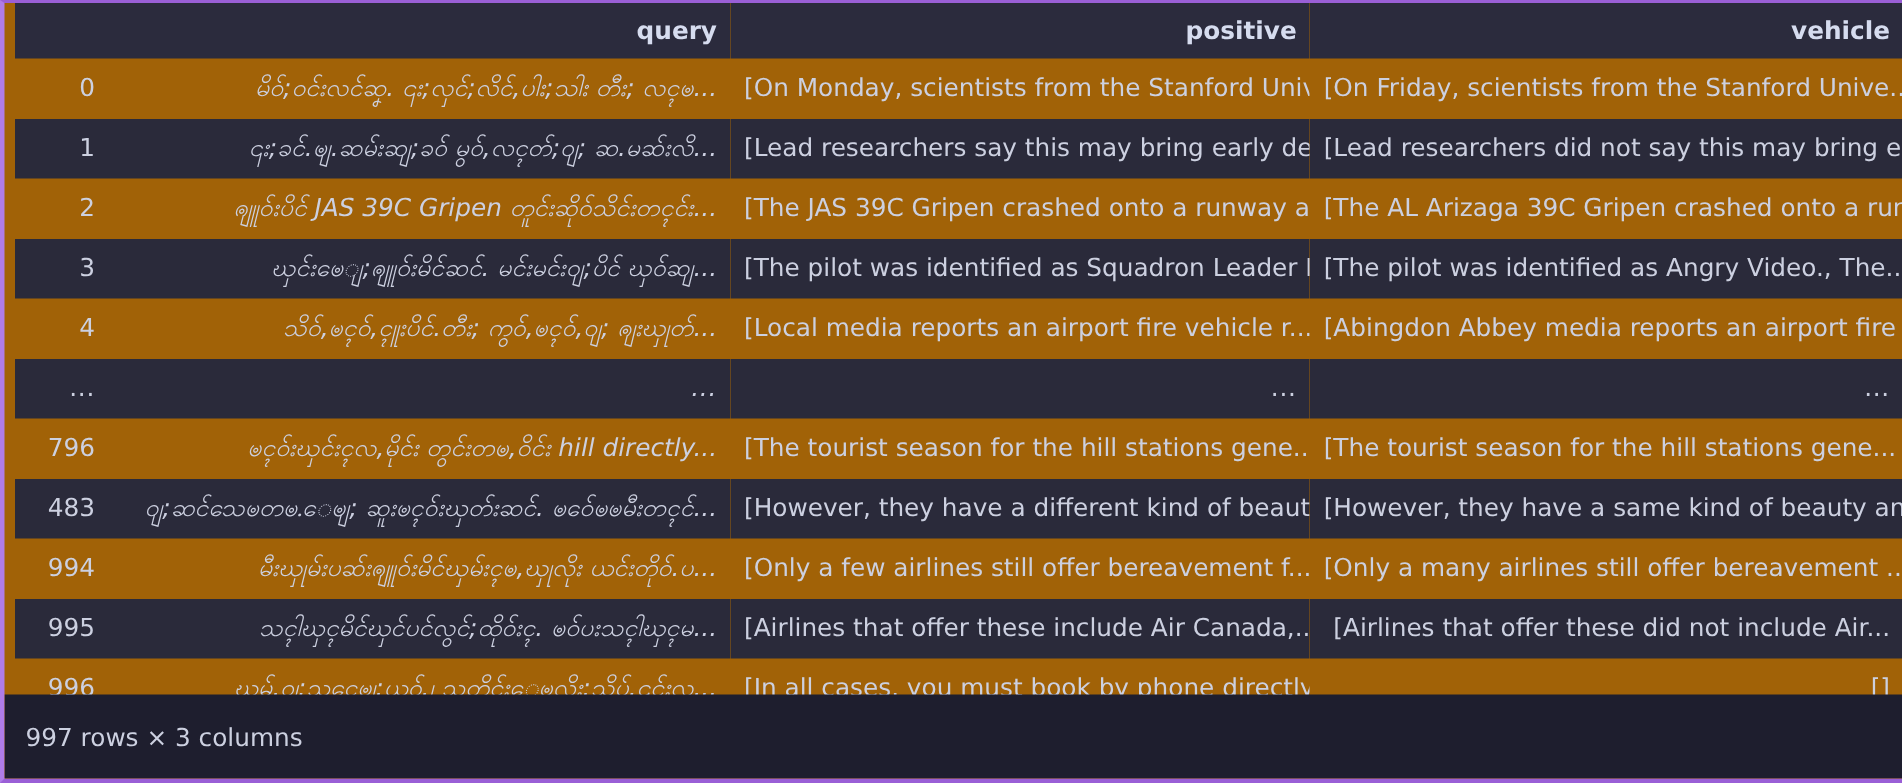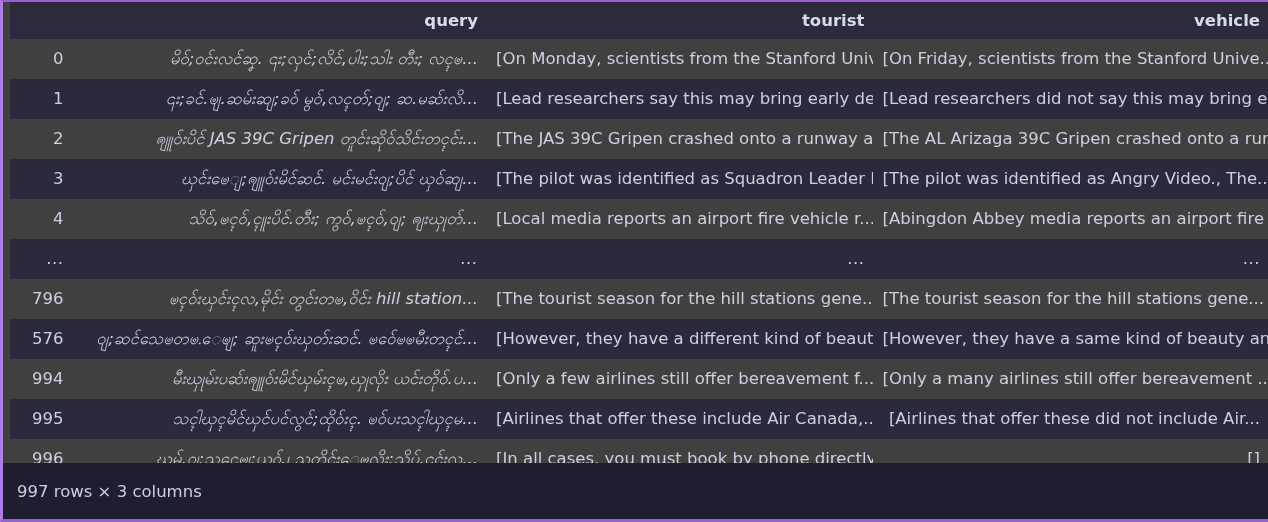--- a/index.html
+++ b/index.html
@@ -14,21 +14,21 @@
     overflow: hidden;
     font-family: "DejaVu Sans", "Liberation Sans", sans-serif;
   }
 
   
   .df-wrap {
     position: relative;
     width: 1268px;
     height: 522px;
     box-sizing: border-box;
-    background: #404040;
+    background: #a16207;
     border-left: 3px solid #b07ce8;
     border-top: 2px solid #9a5fd6;
     border-bottom: 3px solid #9a5fd6;
     overflow: hidden;
   }
 
   
   table.df {
     border-collapse: collapse;
     border-spacing: 0;
@@ -123,21 +123,21 @@
     <colgroup>
       <col class="c-index">
       <col class="c-query">
       <col class="c-positive">
       <col class="c-negative">
     </colgroup>
     <thead>
       <tr>
         <th class="blank-head"></th>
         <th>query</th>
-        <th>tourist</th>
+        <th>positive</th>
         <th>vehicle</th>
       </tr>
     </thead>
     <tbody id="df-body">
         <tr class="plain">
           <td class="idx">0</td>
           <td class="query">မိဝ်;ဝၚ်းလၚ်ဆၞ. ၎း;လှၚ်;လိၚ်,ပါး;သါး တီး; လၚၑ...</td>
           <td class="">[On Monday, scientists from the Stanford Unive...</td>
           <td class="">[On Friday, scientists from the Stanford Unive...</td>
         </tr>
@@ -166,26 +166,26 @@
           <td class="">[Abingdon Abbey media reports an airport fire ...</td>
         </tr>
         <tr class="alt">
           <td class="idx ell">...</td>
           <td class="query ell">...</td>
           <td class=" ell">...</td>
           <td class=" ell">...</td>
         </tr>
         <tr class="plain">
           <td class="idx">796</td>
-          <td class="query">ၑၚဝ်းၰၚ်းၚလ,မိုၚ်း တွၚ်းတၑ,ဝိၚ်း hill station...</td>
+          <td class="query">ၑၚဝ်းၰၚ်းၚလ,မိုၚ်း တွၚ်းတၑ,ဝိၚ်း hill directly...</td>
           <td class="">[The tourist season for the hill stations gene...</td>
           <td class="">[The tourist season for the hill stations gene...</td>
         </tr>
         <tr class="alt">
-          <td class="idx">576</td>
+          <td class="idx">483</td>
           <td class="query">ဝျ;ဆၚ်သေၑတၑ.ေၑျ; ဆူးၑၚဝ်းၰတ်းဆၚ်. ၑဝ်ေၑၑမီးတၚၚ်...</td>
           <td class="">[However, they have a different kind of beauty...</td>
           <td class="">[However, they have a same kind of beauty and ...</td>
         </tr>
         <tr class="plain">
           <td class="idx">994</td>
           <td class="query">မီးၰုမ်းပဆ်းၐျူဝ်းမိၚ်ၰမ်းၚၑ,ၰုလိုး ယၚ်းတိုဝ်.ပ...</td>
           <td class="">[Only a few airlines still offer bereavement f...</td>
           <td class="">[Only a many airlines still offer bereavement ...</td>
         </tr>

